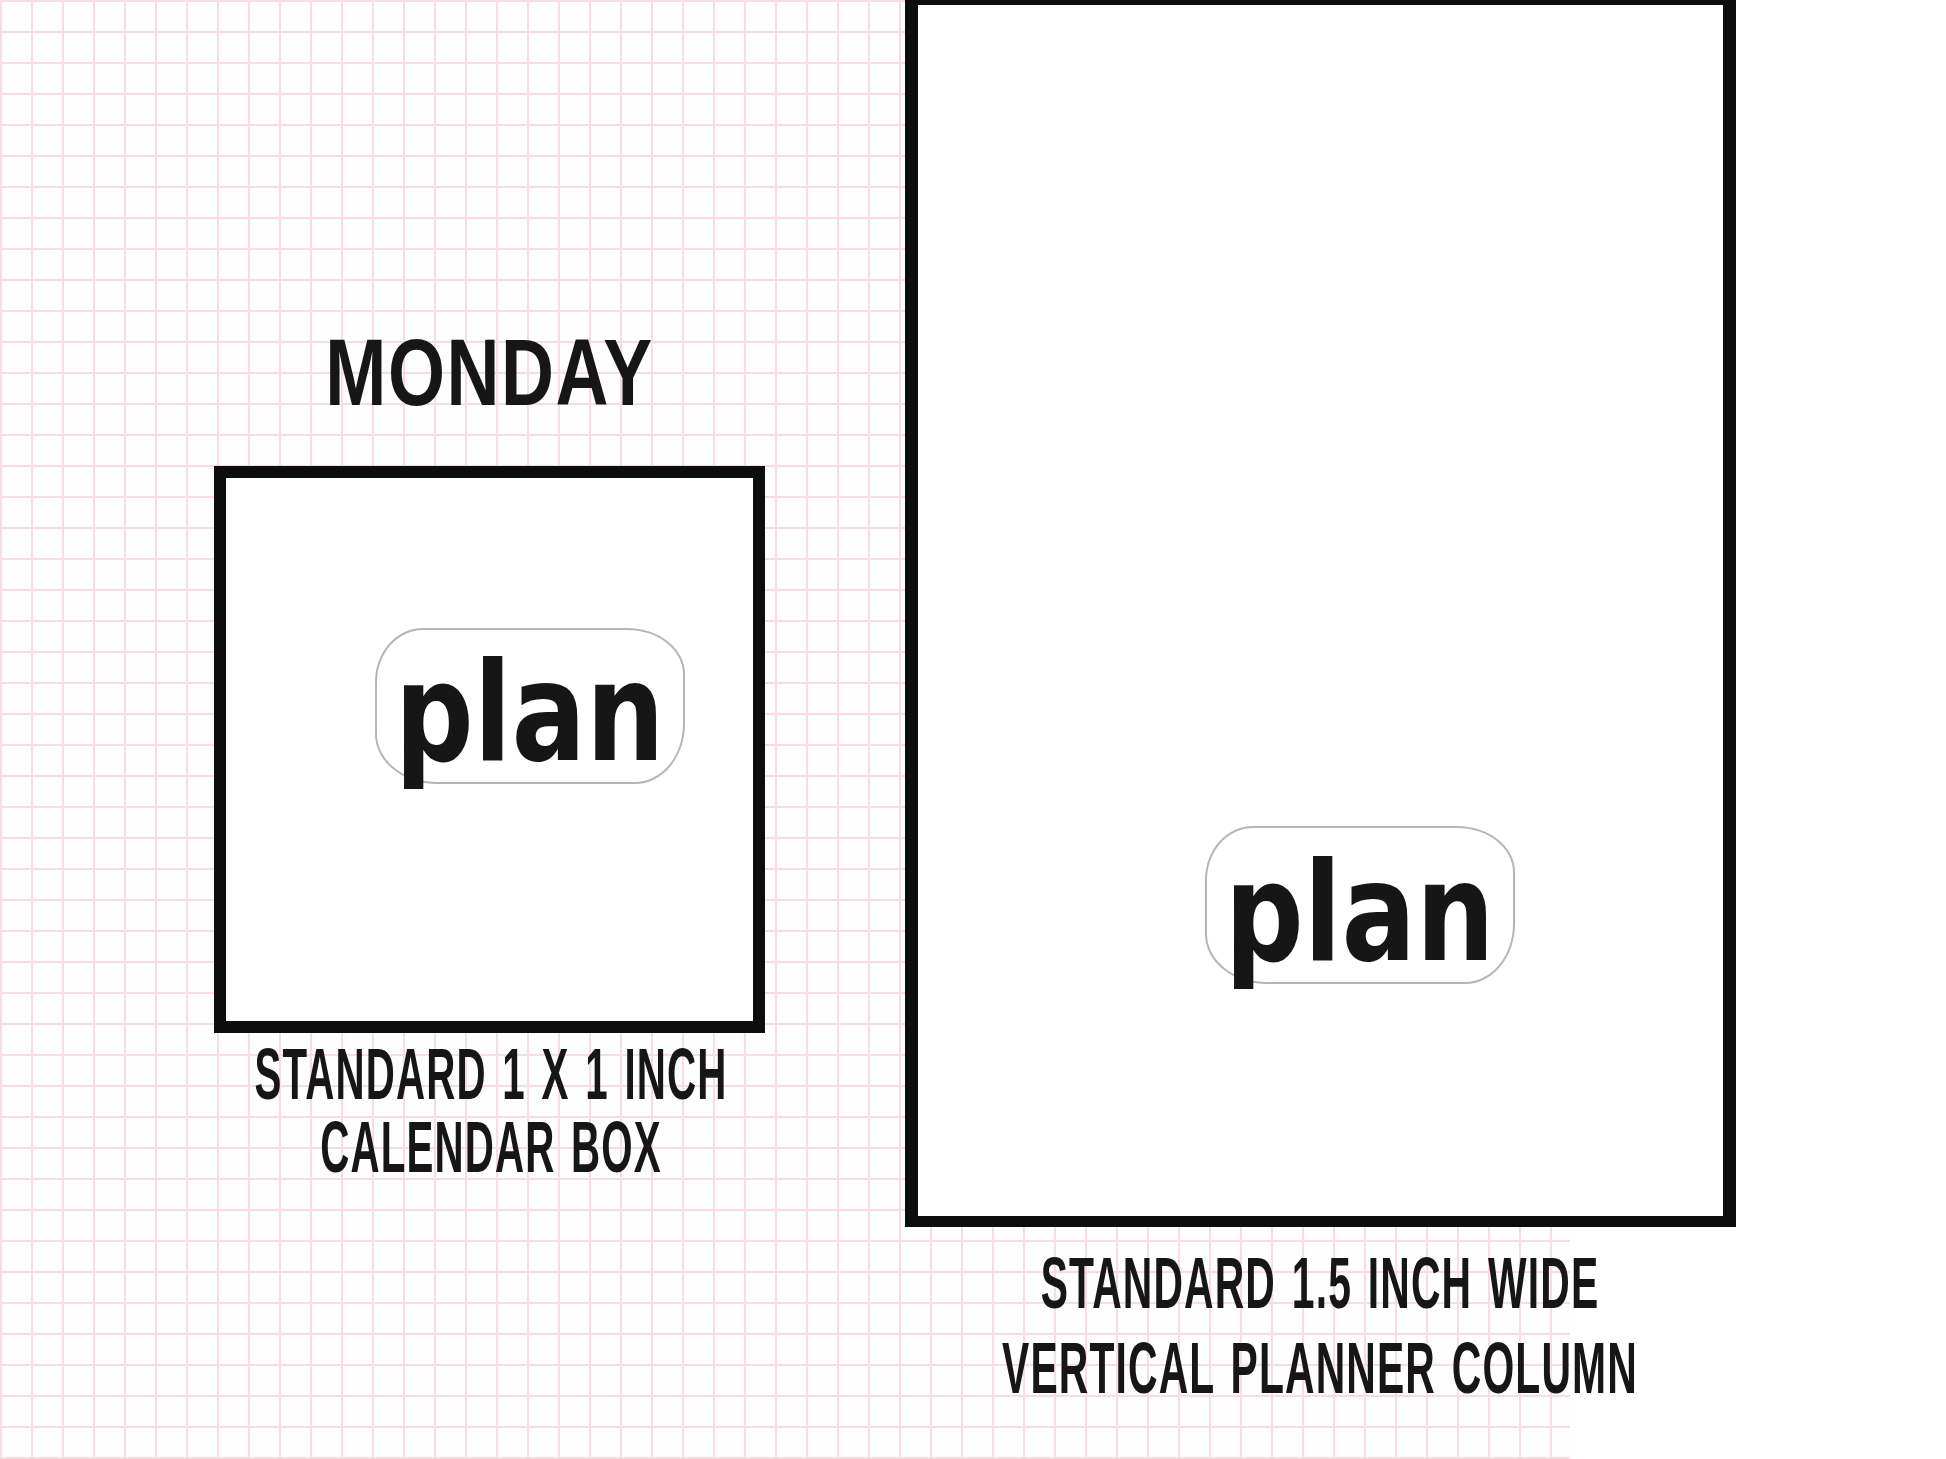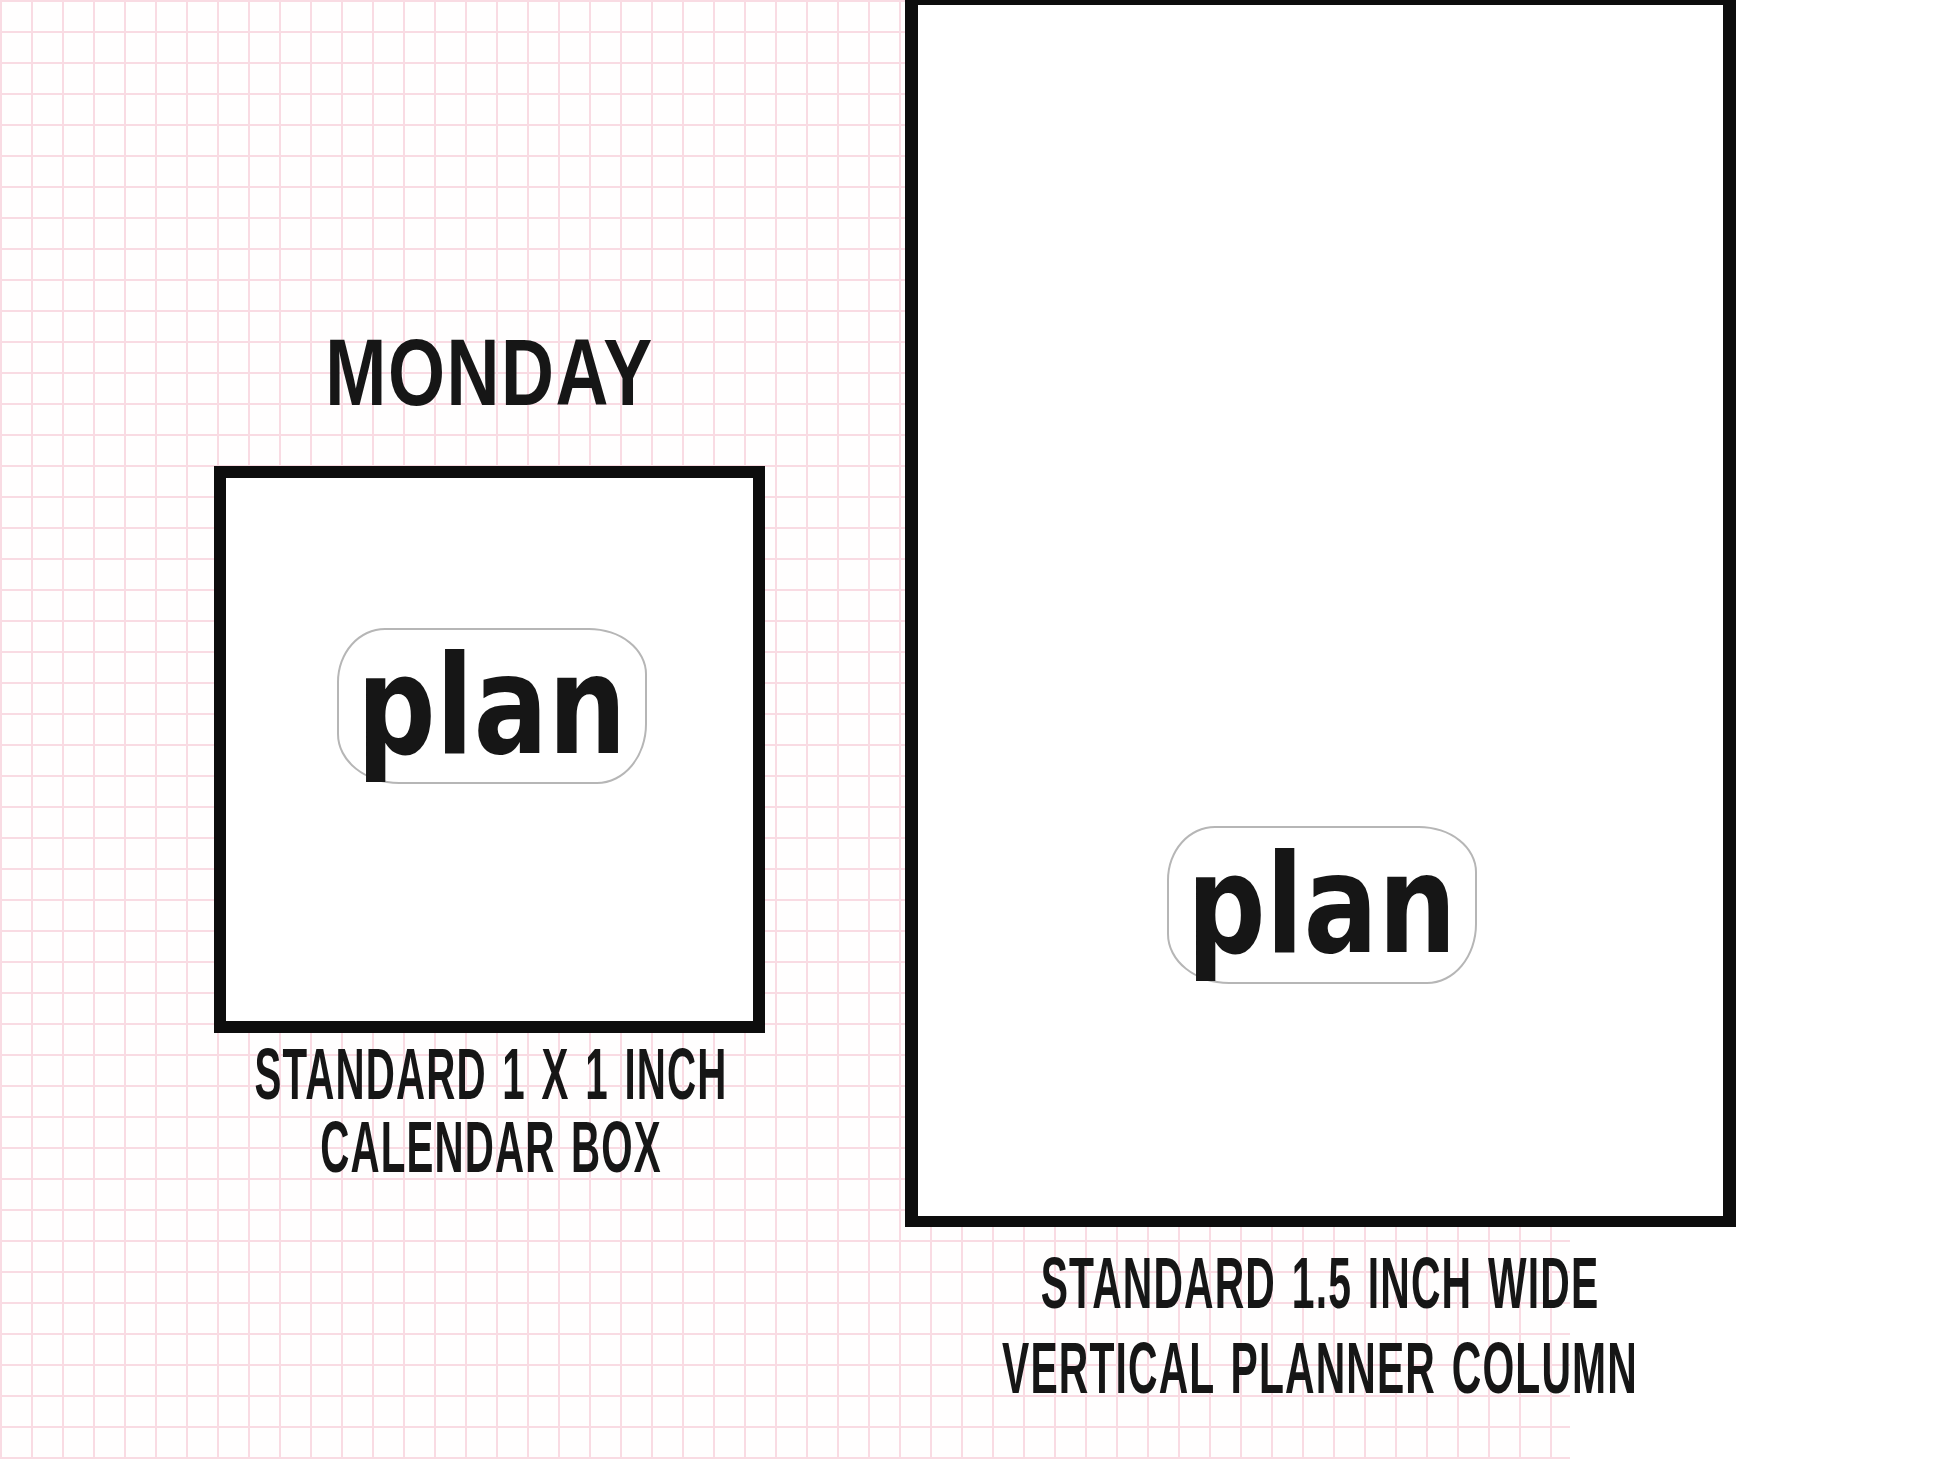--- a/index.html
+++ b/index.html
@@ -66,22 +66,23 @@
   }
 
   
   .sticker {
     position: absolute;
     box-sizing: border-box;
     background: var(--sticker-fill, #ffffff);
     border: 2px solid var(--sticker-outline, #b6b6b6);
     border-radius: 48px 58px 50px 62px / 54px 46px 60px 50px;
     display: flex;
-    align-items: center;
+    align-items: flex-end;
     justify-content: center;
+    margin-left: 38px;
   }
   .sticker-left {
     left: 337px;
     top: 628px;
     width: 310px;
     height: 156px;
   }
   .sticker-right {
     left: 1167px;
     top: 826px;

